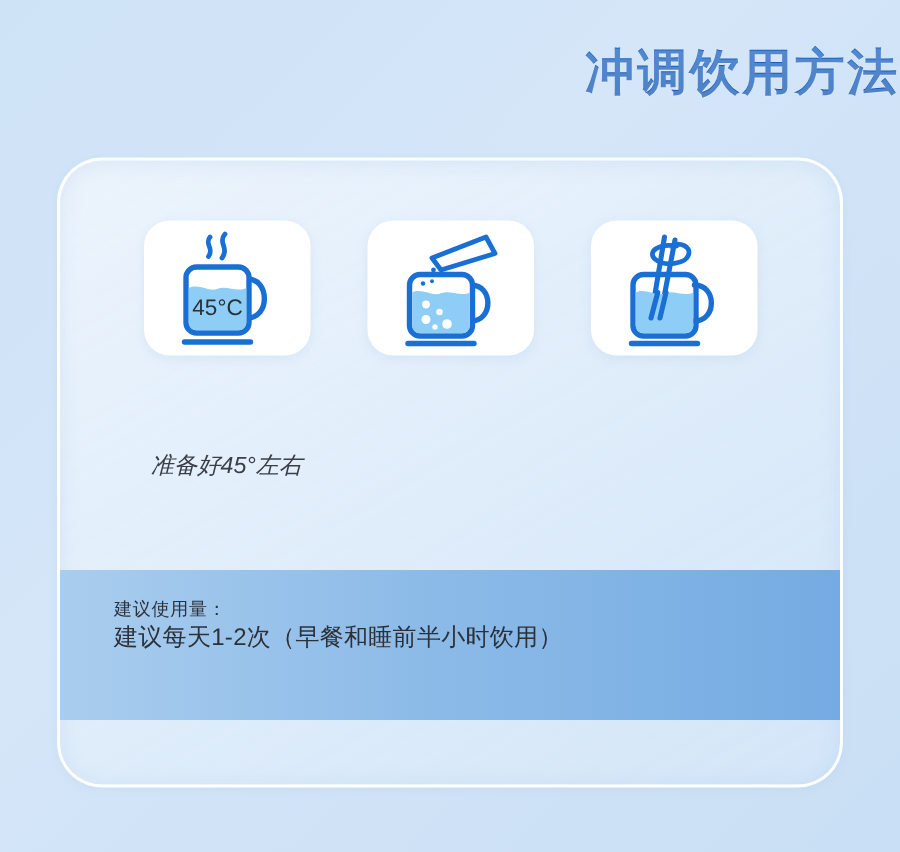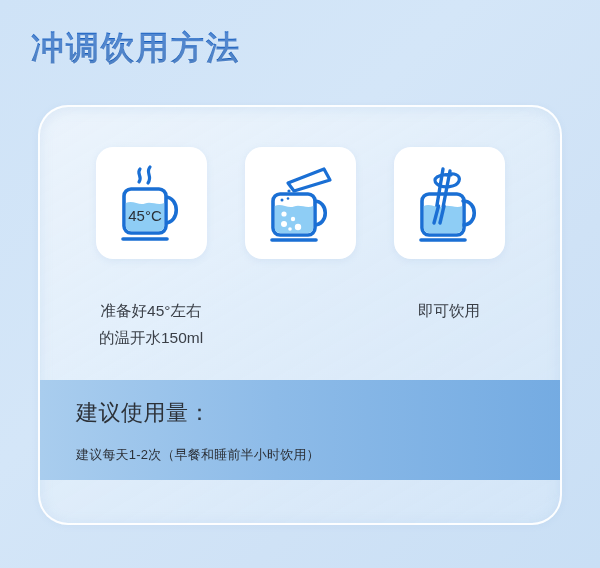--- a/index.html
+++ b/index.html
@@ -14,21 +14,21 @@
     position: relative;
   }
 
   
   .title-wrap {
     position: absolute;
     top: 0; left: 0; right: 0;
     height: 96px;
     display: flex;
     align-items: center;
-    justify-content: flex-start;
+    justify-content: flex-end;
     padding-left: 31px;
   }
   .title {
     font-size: 33px;
     font-weight: bold;
     letter-spacing: 2px;
     color: #1659b8;
     background: linear-gradient(180deg, #1a63c6 0%, #1356ae 100%);
     -webkit-background-clip: text;
     background-clip: text;
@@ -54,21 +54,21 @@
   .icon-row {
     position: absolute;
     top: 40px;
     left: 0; right: 0;
     display: flex;
     justify-content: center;
     gap: 38px;
   }
   .icon-tile {
     width: 111px;
-    height: 112px;
+    height: 90px;
     border-radius: 17px;
     background: #ffffff;
     box-shadow: 0 2px 7px rgba(120,160,210,0.13);
     display: flex;
     align-items: center;
     justify-content: center;
   }
   .icon-tile svg { display: block; }
 
   
@@ -80,41 +80,41 @@
     justify-content: center;
     gap: 38px;
   }
   .caption {
     width: 111px;
     text-align: center;
     font-size: 15.5px;
     line-height: 27px;
     color: #3a3f47;
     white-space: nowrap;
+    font-style: italic;
   }
   .caption .l1, .caption .l2 { display: block; }
 
   
   .usage {
     position: absolute;
     left: 0;
     top: 273px;
     width: 524px;
     height: 100px;
     background: linear-gradient(90deg, #a9cdee 0%, #8dbbe8 45%, #74abe2 100%);
     padding: 18px 0 0 36px;
   }
   .usage-title {
-    font-size: 22px;
+    font-size: 12px;
     color: #2c3138;
     letter-spacing: 0.5px;
   }
   .usage-text {
-    margin-top: 18px;
-    font-size: 13px;
+    font-size: 16px;
     color: #2c3138;
     letter-spacing: 0.2px;
   }
 </style>
 </head>
 <body>
 
 <div class="title-wrap">
   <div class="title">冲调饮用方法</div>
 </div>
@@ -193,26 +193,24 @@
 
           <line x1="12" y1="79" x2="56" y2="79" stroke="#1a6fd4" stroke-width="3.6" stroke-linecap="round"></line>
         </svg>
       </span>
     </div>
   </div>
 
   <div class="caption-row">
     <div class="caption">
       <span class="l1">准备好45°左右</span>
-      <span class="l2">的温开水150ml</span>
     </div>
     <div class="caption">
     </div>
     <div class="caption">
-      <span class="l2">即可饮用</span>
     </div>
   </div>
 
   <div class="usage">
     <div class="usage-title">建议使用量：</div>
     <div class="usage-text">建议每天1-2次（早餐和睡前半小时饮用）</div>
   </div>
 
 </div>
 

